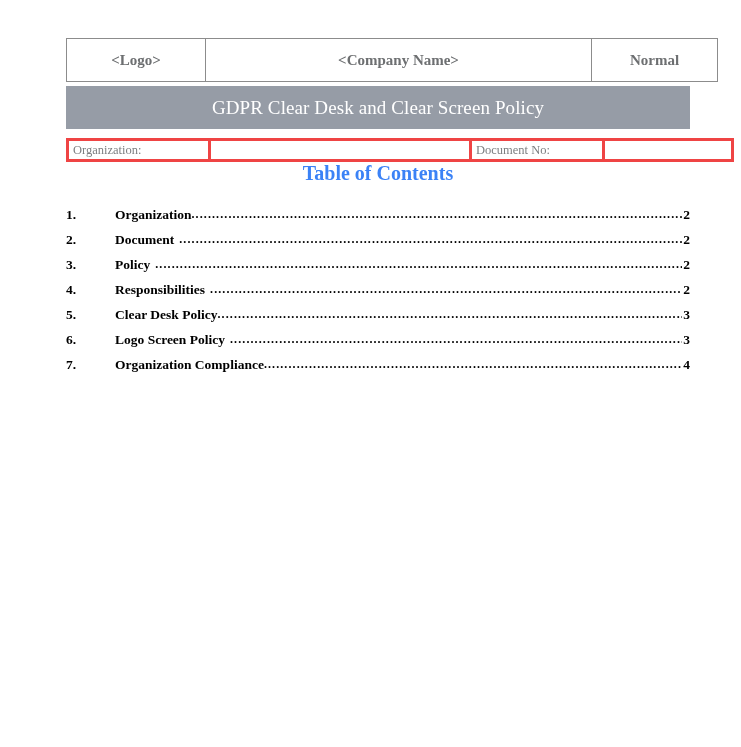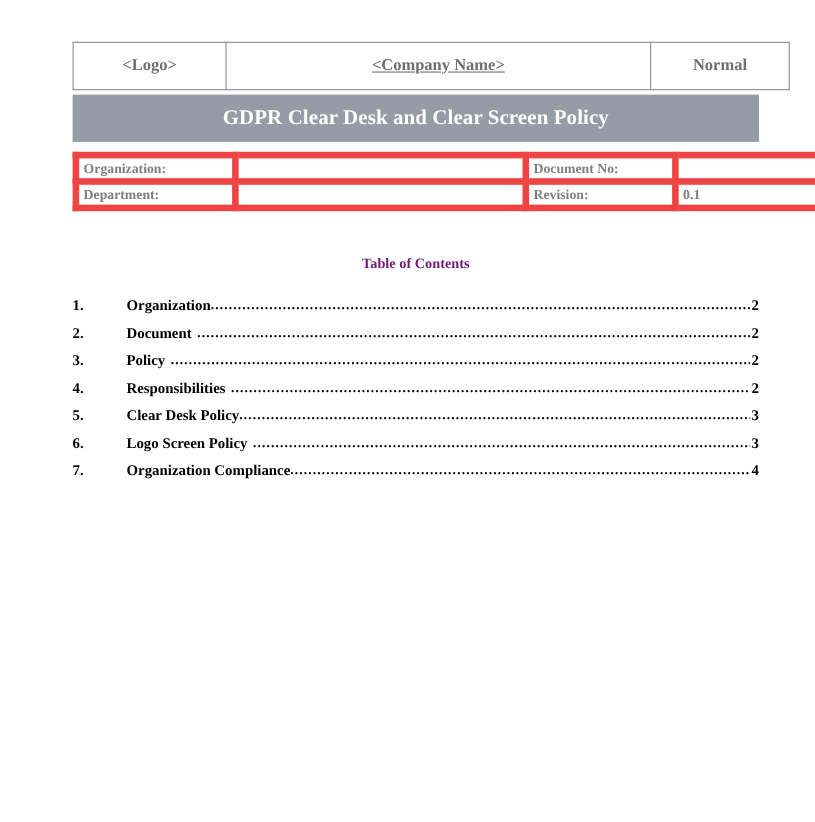--- a/index.html
+++ b/index.html
@@ -38,21 +38,21 @@
     border: 1px solid #8c8c8c;
     height: 42px;
     text-align: center;
     vertical-align: middle;
     color: #6d6f71;
     font-size: 15px;
     font-weight: bold;
     padding: 0 4px;
   }
   td.cell-logo { width: 130px; border-radius: 13px; }
-  td.cell-company { width: 377px; text-decoration: underline; }
+  td.cell-company { width: 377px; }
   td.cell-classification {
     width: 117px;
     font-weight: normal;
     font-size: 14.5px;
     color: #7a7c7e;
   }
 
   
   .title-band {
     width: 624px;
@@ -60,54 +60,53 @@
     background: #969ca6;
     display: flex;
     align-items: center;
     justify-content: center;
     margin-top: 4px;
     box-sizing: border-box;
   }
   .title-band .title-text {
     color: #ffffff;
     font-size: 19px;
-    font-weight: bold;
+    font-weight: normal;
     letter-spacing: 0.1px;
     text-align: center;
   }
 
   
   table.meta-table {
     border-collapse: collapse;
     width: 624px;
     table-layout: fixed;
     margin-top: 9px;
   }
   table.meta-table td {
-    border: 6px solid #ef4444;
+    border: 3px solid #ef4444;
     height: 18px;
     font-size: 12.5px;
-    font-weight: bold;
+    font-weight: normal;
     color: #7c7e80;
     padding: 0 4px;
     vertical-align: middle;
     line-height: 18px;
   }
   td.meta-label-left  { width: 131px; }
   td.meta-value-left  { width: 250px; }
   td.meta-label-right { width: 122px; }
   td.meta-value-right { width: 118px; }
 
   
   .toc-heading {
-    margin-top: 40px;
     text-align: center;
-    font-size: 13px;
+    font-size: 20px;
     font-weight: bold;
-    color: #701a75;
+    color: #3b82f6;
     width: 624px;
   }
 
   .toc-list {
     margin-top: 22px;
     width: 624px;
   }
   .toc-row {
     display: flex;
     align-items: baseline;
@@ -168,26 +167,20 @@
     </div>
 
     <table class="meta-table">
       <tbody>
         <tr>
           <td class="meta-label-left">Organization:</td>
           <td class="meta-value-left"></td>
           <td class="meta-label-right">Document No:</td>
           <td class="meta-value-right"></td>
         </tr>
-        <tr>
-          <td class="meta-label-left">Department:</td>
-          <td class="meta-value-left"></td>
-          <td class="meta-label-right">Revision:</td>
-          <td class="meta-value-right">0.1</td>
-        </tr>
       </tbody>
     </table>
 
     <div class="toc-heading">Table of Contents</div>
 
     <div class="toc-list">
 
       <div class="toc-row">
         <span class="toc-num">1.</span>
         <span class="toc-title">Organization</span>

